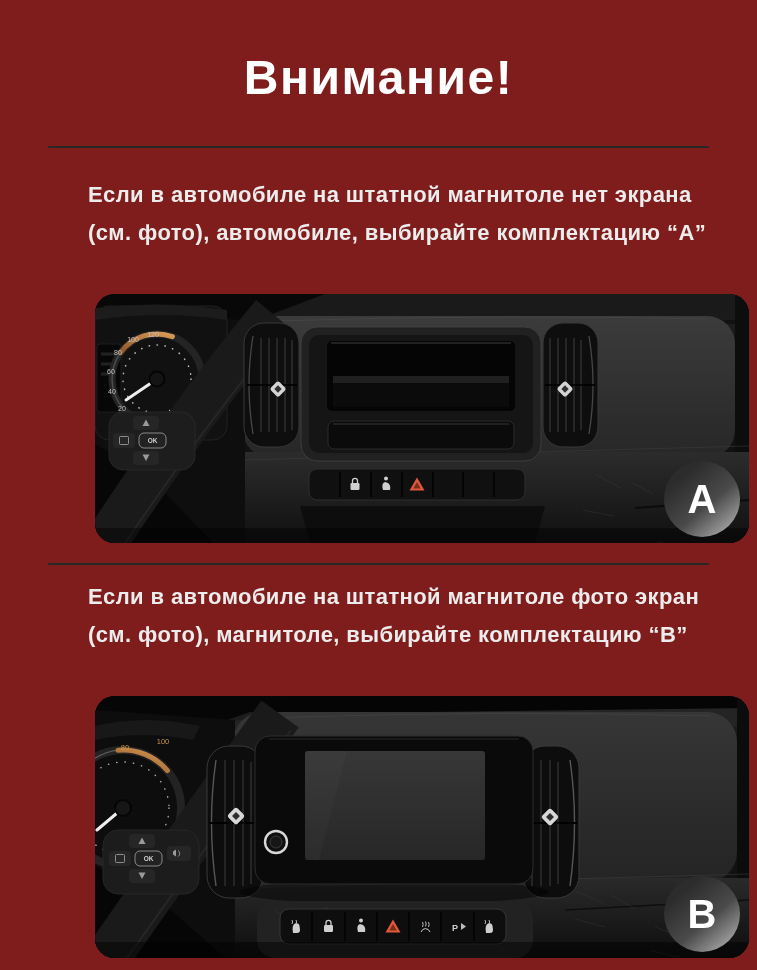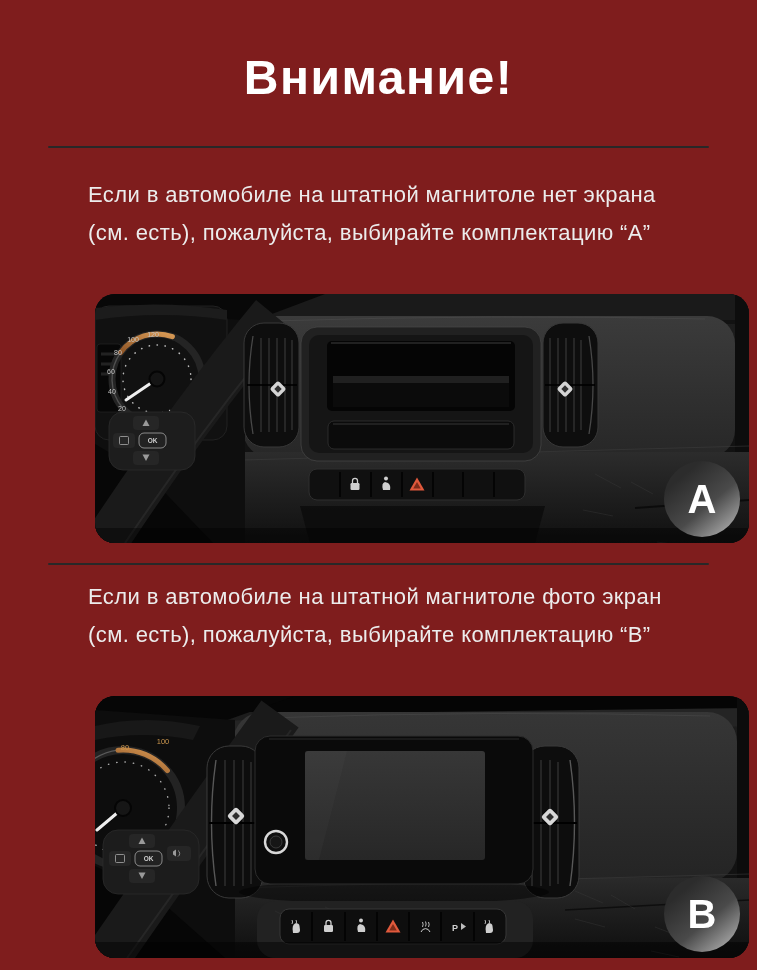--- a/index.html
+++ b/index.html
@@ -3,21 +3,21 @@
 <meta charset="utf-8">
 <style>
   html,body{margin:0;padding:0;background:#000;}
   .page{position:relative;width:757px;height:970px;background:#7f1d1d;overflow:hidden;
         font-family:"Liberation Sans",sans-serif;}
   .page-title{position:absolute;top:50px;left:0;width:100%;margin:0;text-align:center;
         font-size:48px;font-weight:bold;color:#ffffff;letter-spacing:1.5px;}
   .divider{position:absolute;left:48px;width:661px;height:2px;background:#282828;border-radius:1px;}
   .divider-a{top:146px;} .divider-b{top:563px;}
   .para{position:absolute;left:88px;margin:0;font-size:22px;line-height:38px;
-        letter-spacing:.4px;color:#ececec;font-weight:400;}
+        letter-spacing:.4px;color:#ececec;font-weight:700;}
   .para-a{top:176px;} .para-b{top:578px;}
   .para span{display:block;white-space:nowrap;}
   .photo{position:absolute;left:55px;width:654px;border-radius:20px;overflow:hidden;background:#101010;}
   .photo-a{top:278px;height:249px;} .photo-b{top:680px;height:262px;}
   .badge{position:absolute;right:9px;bottom:6px;width:76px;height:76px;border-radius:50%;
         display:flex;align-items:center;justify-content:center;font-size:40px;font-weight:bold;color:#fff;
         background:linear-gradient(140deg,#2c2c2c 22%,#4a4a4a 58%,#9a9a9a 86%,#e9e9e9 100%);}
   svg{display:block;}
   text{font-family:"Liberation Sans",sans-serif;}
   .dialnum{font-size:7px;fill:#c4c4c4;text-anchor:middle;}
@@ -29,21 +29,21 @@
 <body>
 
 <div class="page">
 
   <h1 class="page-title">Внимание!</h1>
 
   <div class="divider divider-a"></div>
 
   <p class="para para-a">
     <span>Если в автомобиле на штатной магнитоле нет экрана</span>
-    <span>(см. есть), пожалуйста, выбирайте комплектацию “А”</span>
+    <span>(см. фото), автомобиле, выбирайте комплектацию “А”</span>
   </p>
 
   <figure class="photo photo-a" title="Торпедо автомобиля: штатная магнитола без экрана (пустая ниша)">
     <svg width="654" height="249" viewBox="0 0 654 249">
       <defs>
         <linearGradient id="gAbg" x1="0" y1="0" x2="0" y2="1">
           <stop offset="0" stop-color="#1f1f1f"></stop>
             <stop offset="1" stop-color="#0a0a0a"></stop>
         </linearGradient>
         <linearGradient id="gPad" x1="0" y1="0" x2="0" y2="1">
@@ -165,21 +165,21 @@
 
       <rect y="234" width="654" height="15" fill="#000000" opacity=".4"></rect>
     </svg>
     <div class="badge">A</div>
   </figure>
 
   <div class="divider divider-b"></div>
 
   <p class="para para-b">
     <span>Если в автомобиле на штатной магнитоле фото экран</span>
-    <span>(см. есть), пожалуйста, выбирайте комплектацию “В”</span>
+    <span>(см. фото), магнитоле, выбирайте комплектацию “В”</span>
   </p>
 
   <figure class="photo photo-b" title="Торпедо автомобиля: штатная магнитола с экраном">
     <svg width="654" height="262" viewBox="0 0 654 262">
       <defs>
         <linearGradient id="gBbg" x1="0" y1="0" x2="0" y2="1">
           <stop offset="0" stop-color="#1e1e1e"></stop>
             <stop offset="1" stop-color="#0c0c0c"></stop>
         </linearGradient>
         <linearGradient id="gPadB" x1="0" y1="0" x2="0" y2="1">

